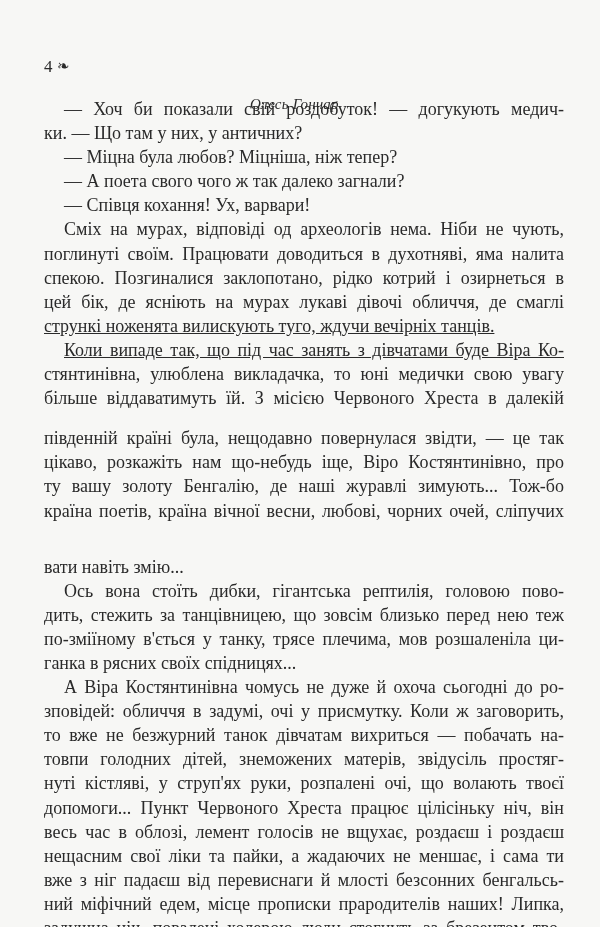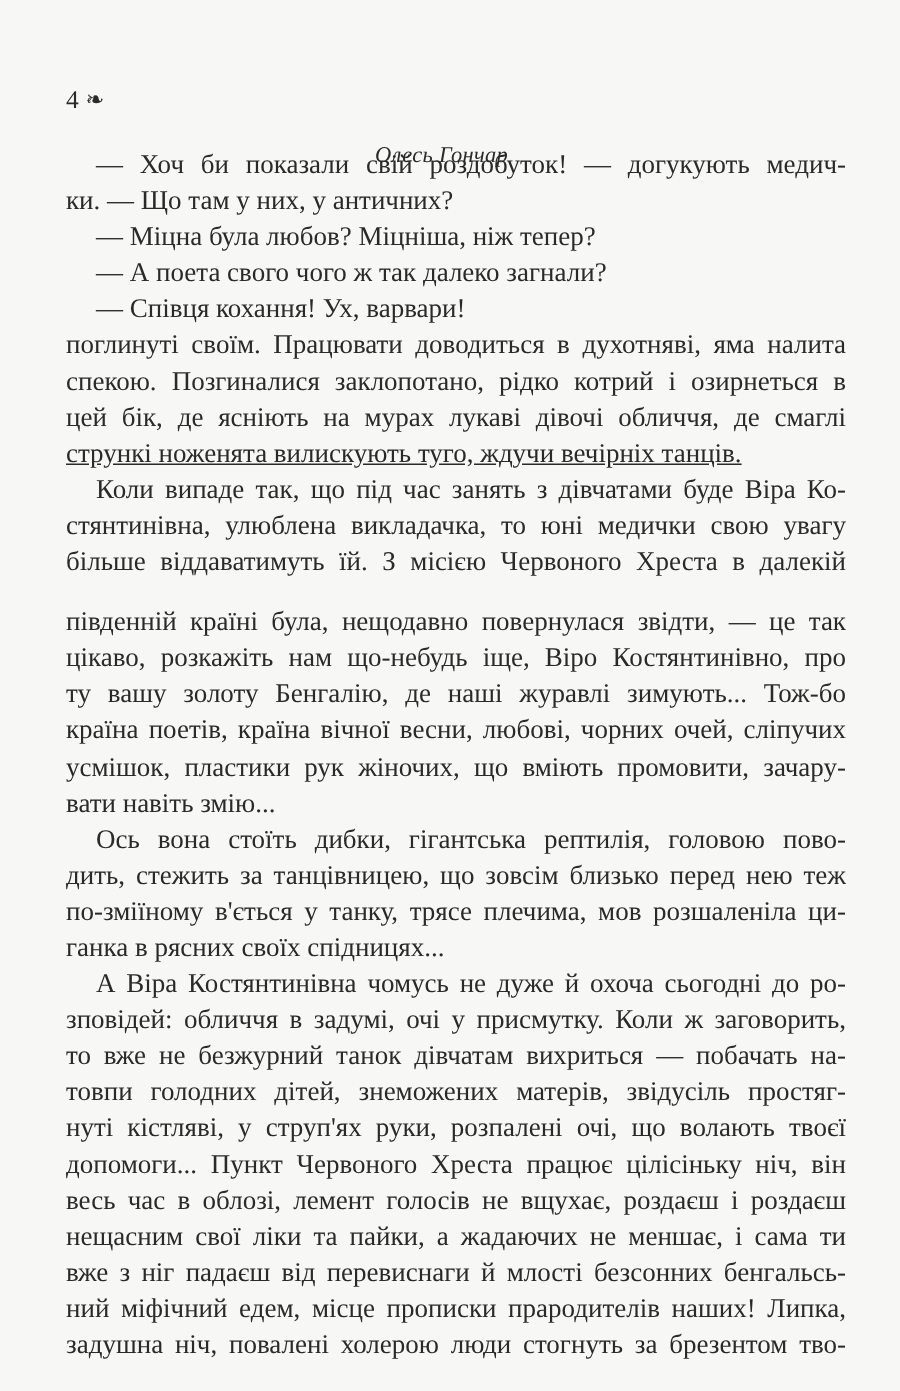--- a/index.html
+++ b/index.html
@@ -45,33 +45,33 @@
     <span class="ornament">❧</span>
     <span class="running-title">Олесь Гончар</span>
   </div>
 
   <div class="body-text" id="body-text">
       <div class="line indent" style="white-space: normal; overflow: hidden;">— Хоч би показали свій роздобуток! — догукують медич-</div>
       <div class="line last" style="white-space: normal; overflow: hidden;">ки. — Що там у них, у античних?</div>
       <div class="line indent last" style="white-space: normal; overflow: hidden;">— Міцна була любов? Міцніша, ніж тепер?</div>
       <div class="line indent last" style="white-space: normal; overflow: hidden;">— А поета свого чого ж так далеко загнали?</div>
       <div class="line indent last" style="white-space: normal; overflow: hidden;">— Співця кохання! Ух, варвари!</div>
+      <div class="line indent" style="white-space: normal; overflow: hidden;">Сміх на мурах, відповіді од археологів нема. Ніби не чують,</div>
       <div class="line" style="white-space: normal; overflow: hidden;">поглинуті своїм. Працювати доводиться в духотняві, яма налита</div>
       <div class="line" style="white-space: normal; overflow: hidden;">спекою. Позгиналися заклопотано, рідко котрий і озирнеться в</div>
       <div class="line" style="white-space: normal; overflow: hidden;">цей бік, де ясніють на мурах лукаві дівочі обличчя, де смаглі</div>
       <div class="line last" style="white-space: normal; overflow: hidden; text-decoration: underline;">стрункі ноженята вилискують туго, ждучи вечірніх танців.</div>
-      <div class="line indent" style="white-space: normal; overflow: hidden;">Коли випаде так, що під час занять з дівчатами буде Віра Ко-</div>
+      <div class="line indent" style="white-space: normal; overflow: hidden; text-decoration: underline;">Коли випаде так, що під час занять з дівчатами буде Віра Ко-</div>
       <div class="line" style="white-space: normal; overflow: hidden;">стянтинівна, улюблена викладачка, то юні медички свою увагу</div>
       <div class="line" style="white-space: normal; overflow: hidden;">більше віддаватимуть їй. З місією Червоного Хреста в далекій</div>
       <div class="line" style="white-space: normal; overflow: hidden; margin-top: 16px;">південній країні була, нещодавно повернулася звідти, — це так</div>
       <div class="line" style="white-space: normal; overflow: hidden;">цікаво, розкажіть нам що-небудь іще, Віро Костянтинівно, про</div>
       <div class="line" style="white-space: normal; overflow: hidden;">ту вашу золоту Бенгалію, де наші журавлі зимують... Тож-бо</div>
       <div class="line" style="white-space: normal; overflow: hidden;">країна поетів, країна вічної весни, любові, чорних очей, сліпучих</div>
-      <div class="line" style="white-space: normal; overflow: hidden;">усмішок, пластики рук жіночих, що вміють промовити, зачару-</div>
-      <div class="line last" style="white-space: normal; overflow: hidden;">вати навіть змію...</div>
+      <div class="line last" style="white-space: normal; overflow: hidden; margin-top: 32px;">вати навіть змію...</div>
       <div class="line indent" style="white-space: normal; overflow: hidden;">Ось вона стоїть дибки, гігантська рептилія, головою пово-</div>
       <div class="line" style="white-space: normal; overflow: hidden;">дить, стежить за танцівницею, що зовсім близько перед нею теж</div>
       <div class="line" style="white-space: normal; overflow: hidden;">по-зміїному в'ється у танку, трясе плечима, мов розшаленіла ци-</div>
       <div class="line last" style="white-space: normal; overflow: hidden;">ганка в рясних своїх спідницях...</div>
       <div class="line indent" style="white-space: normal; overflow: hidden;">А Віра Костянтинівна чомусь не дуже й охоча сьогодні до ро-</div>
       <div class="line" style="white-space: normal; overflow: hidden;">зповідей: обличчя в задумі, очі у присмутку. Коли ж заговорить,</div>
       <div class="line" style="white-space: normal; overflow: hidden;">то вже не безжурний танок дівчатам вихриться — побачать на-</div>
       <div class="line" style="white-space: normal; overflow: hidden;">товпи голодних дітей, знеможених матерів, звідусіль простяг-</div>
       <div class="line" style="white-space: normal; overflow: hidden;">нуті кістляві, у струп'ях руки, розпалені очі, що волають твоєї</div>
       <div class="line" style="white-space: normal; overflow: hidden;">допомоги... Пункт Червоного Хреста працює цілісіньку ніч, він</div>

